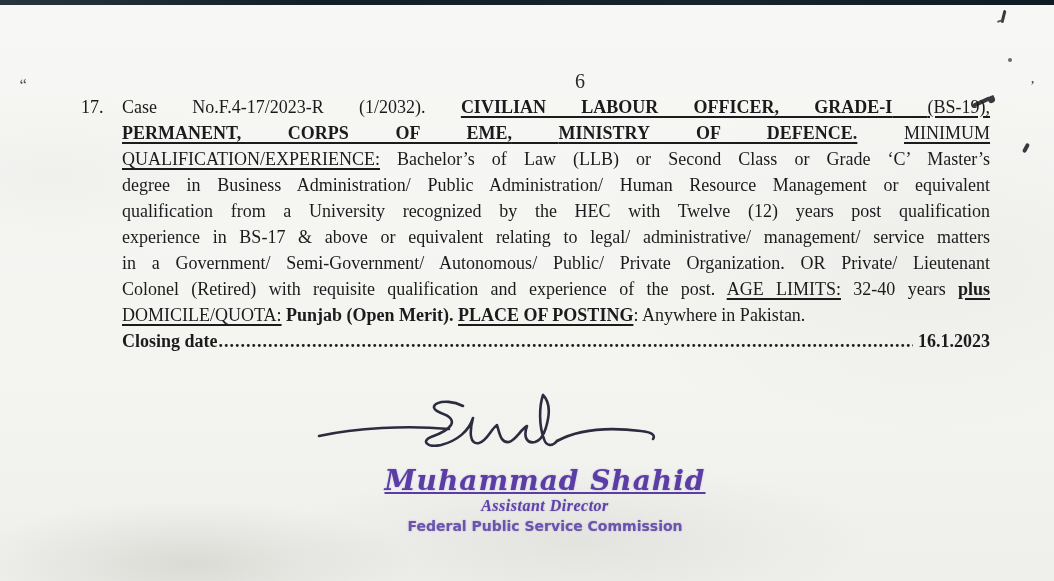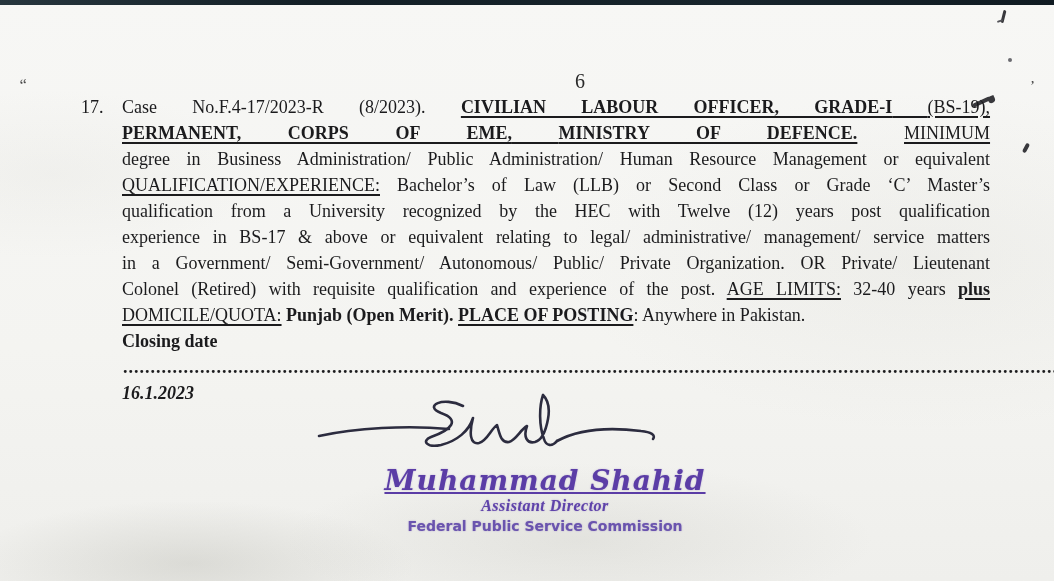--- a/index.html
+++ b/index.html
@@ -30,28 +30,28 @@
     font-size:18px;line-height:26px;color:#1b1b1d;
   }
   .case-num{
     position:absolute;left:-41px;top:0;font-size:18px;color:#1b1b1d;
   }
   .doc-line{ text-align:justify; text-align-last:justify; }
   .doc-line.no-justify{ text-align-last:left; }
   .b{ font-weight:700; }
   .u{ text-decoration:underline; text-decoration-thickness:1.8px; text-underline-offset:3px; }
   .closing-line{
-    display:flex; align-items:flex-start; text-align-last:left;flex-direction:column;
+    display:flex; align-items:center; text-align-last:left;
   }
   .closing-label{ white-space:nowrap; }
   .leader{
     flex:1 1 auto; overflow:hidden; white-space:nowrap;
     letter-spacing:1px; margin:0 5px 0 1px;
   }
-  .closing-date{ white-space:nowrap;font-style:italic; }
+  .closing-date{ white-space:nowrap; }
 
   .signature{
     position:absolute;left:285px;top:390px;width:400px;height:85px;
   }
   .stamp{
     position:absolute;left:295px;top:466px;width:500px;text-align:center;
     color:#5b3da6;
     text-shadow:0 0 1.5px rgba(91,61,166,.45);
   }
   .stamp-name{
@@ -98,24 +98,24 @@
   <div class="speck speck-1"></div>
   <div class="speck speck-1b"></div>
   <div class="speck speck-2"></div>
   <div class="speck speck-2b"></div>
   <div class="speck speck-3"></div>
   <div class="speck speck-4"></div>
 
   <div class="para">
     <span class="case-num">17.</span>
     <div>
-        <div class="doc-line"><span>Case No.F.4-17/2023-R (8/2023). </span><span class="b u">CIVILIAN LABOUR OFFICER, GRADE-I</span><span class="u"> </span><span class="u">(BS-19),</span></div>
+        <div class="doc-line"><span>Case No.F.4-17/2023-R (1/2032). </span><span class="b u">CIVILIAN LABOUR OFFICER, GRADE-I</span><span class="u"> </span><span class="u">(BS-19),</span></div>
         <div class="doc-line"><span class="b u">PERMANENT, CORPS OF EME,</span><span class="u"> </span><span class="b u">MINISTRY OF DEFENCE.</span><span> </span><span class="u">MINIMUM</span></div>
+        <div class="doc-line"><span class="u">QUALIFICATION/EXPERIENCE:</span><span> Bachelor’s of Law (LLB) or Second Class or Grade ‘C’ Master’s</span></div>
         <div class="doc-line"><span>degree in Business Administration/ Public Administration/ Human Resource Management or equivalent</span></div>
-        <div class="doc-line"><span class="u">QUALIFICATION/EXPERIENCE:</span><span> Bachelor’s of Law (LLB) or Second Class or Grade ‘C’ Master’s</span></div>
         <div class="doc-line"><span>qualification from a University recognized by the HEC with Twelve (12) years post qualification</span></div>
         <div class="doc-line"><span>experience in BS-17 &amp; above or equivalent relating to legal/ administrative/ management/ service matters</span></div>
         <div class="doc-line"><span>in a Government/ Semi-Government/ Autonomous/ Public/ Private Organization. OR Private/ Lieutenant</span></div>
         <div class="doc-line"><span>Colonel (Retired) with requisite qualification and experience of the post. </span><span class="u">AGE LIMITS:</span><span> 32-40 years </span><span class="b u">plus</span></div>
         <div class="doc-line no-justify"><span class="u">DOMICILE/QUOTA:</span><span> </span><span class="b">Punjab (Open Merit). </span><span class="b u">PLACE OF POSTING</span><span>: Anywhere in Pakistan.</span></div>
       </div>
     <div class="doc-line closing-line b">
       <span class="closing-label">Closing date</span>
       <span class="leader">........................................................................................................................................................................................</span>
       <span class="closing-date">16.1.2023</span>

